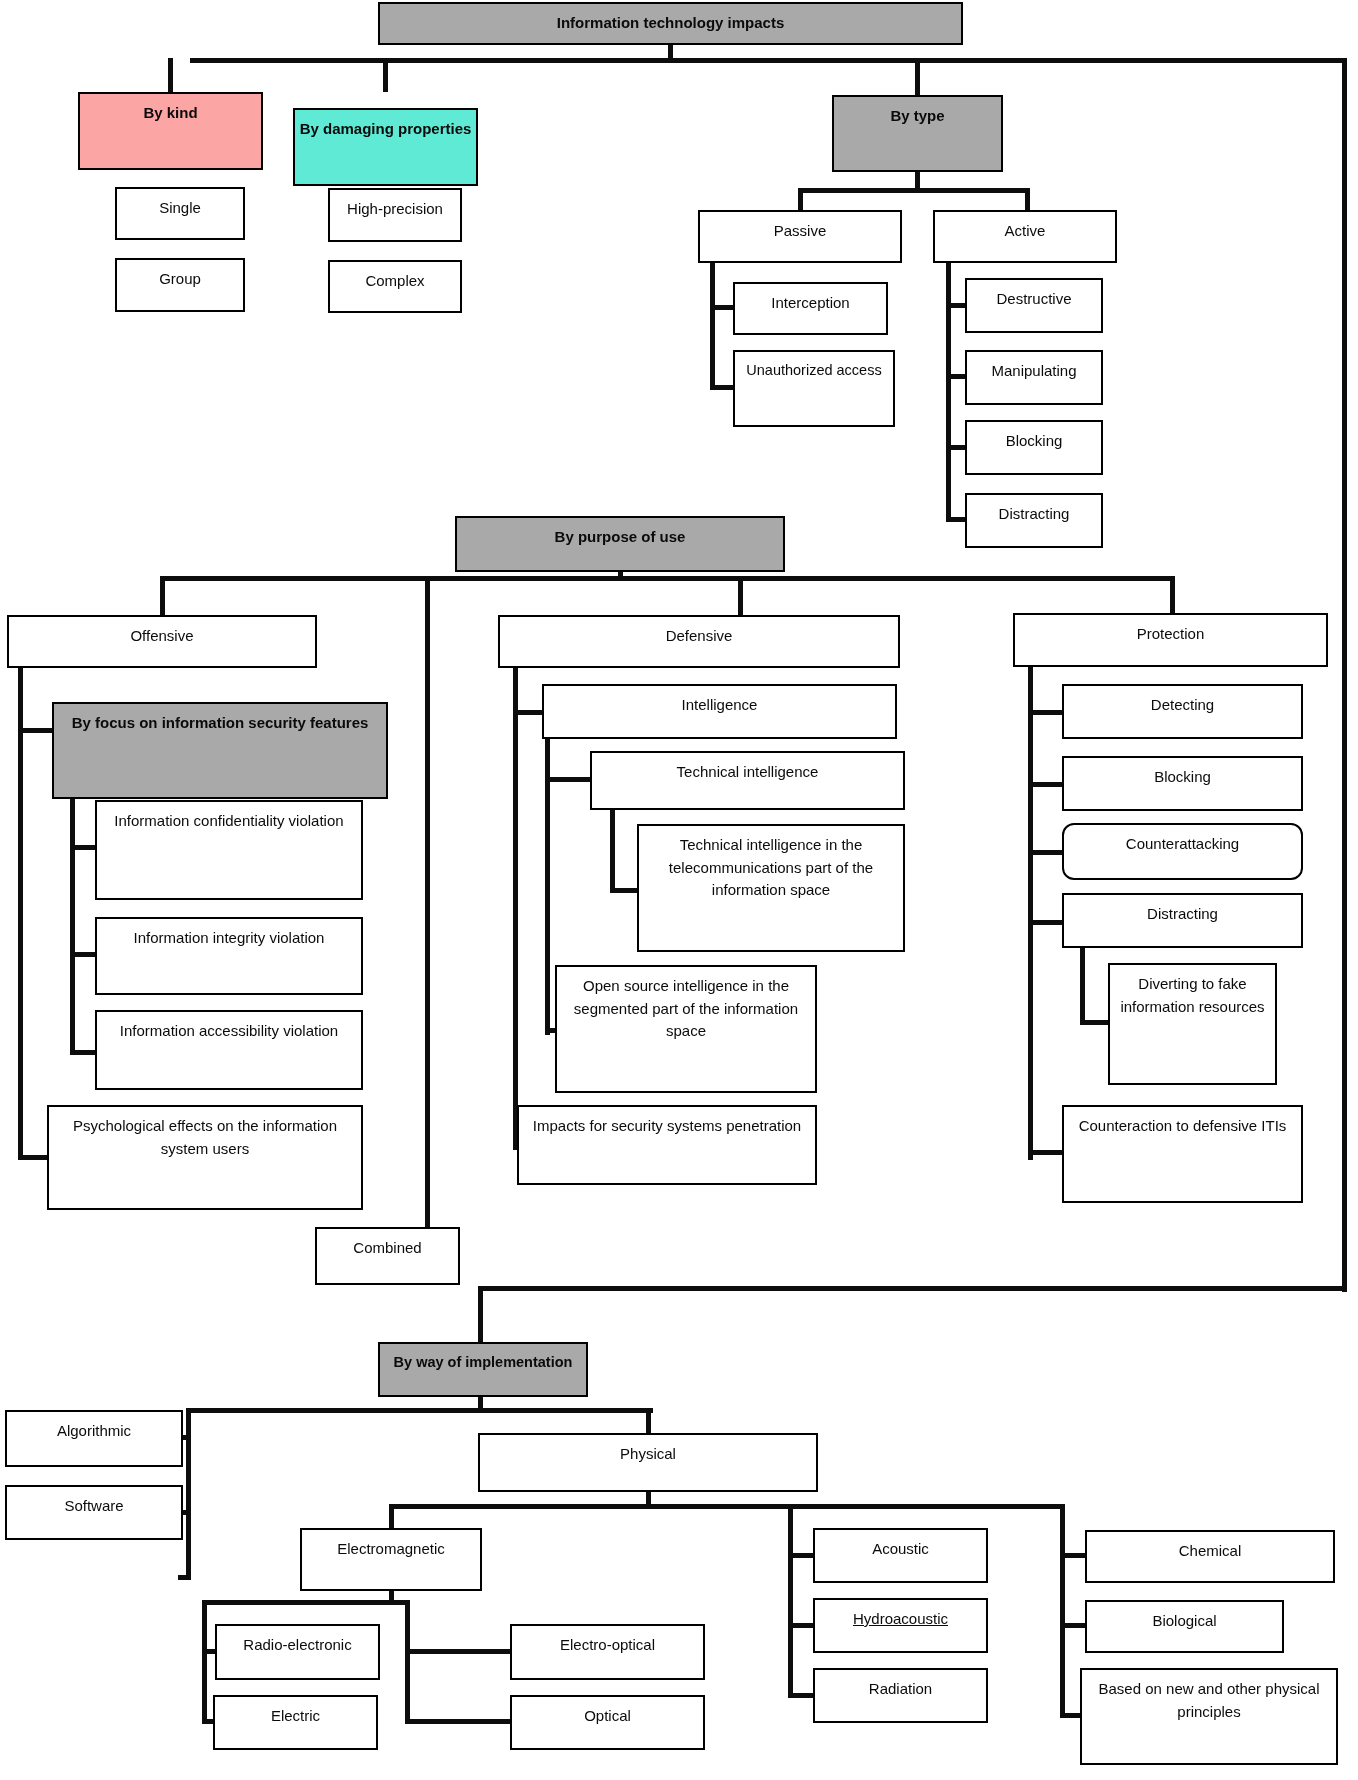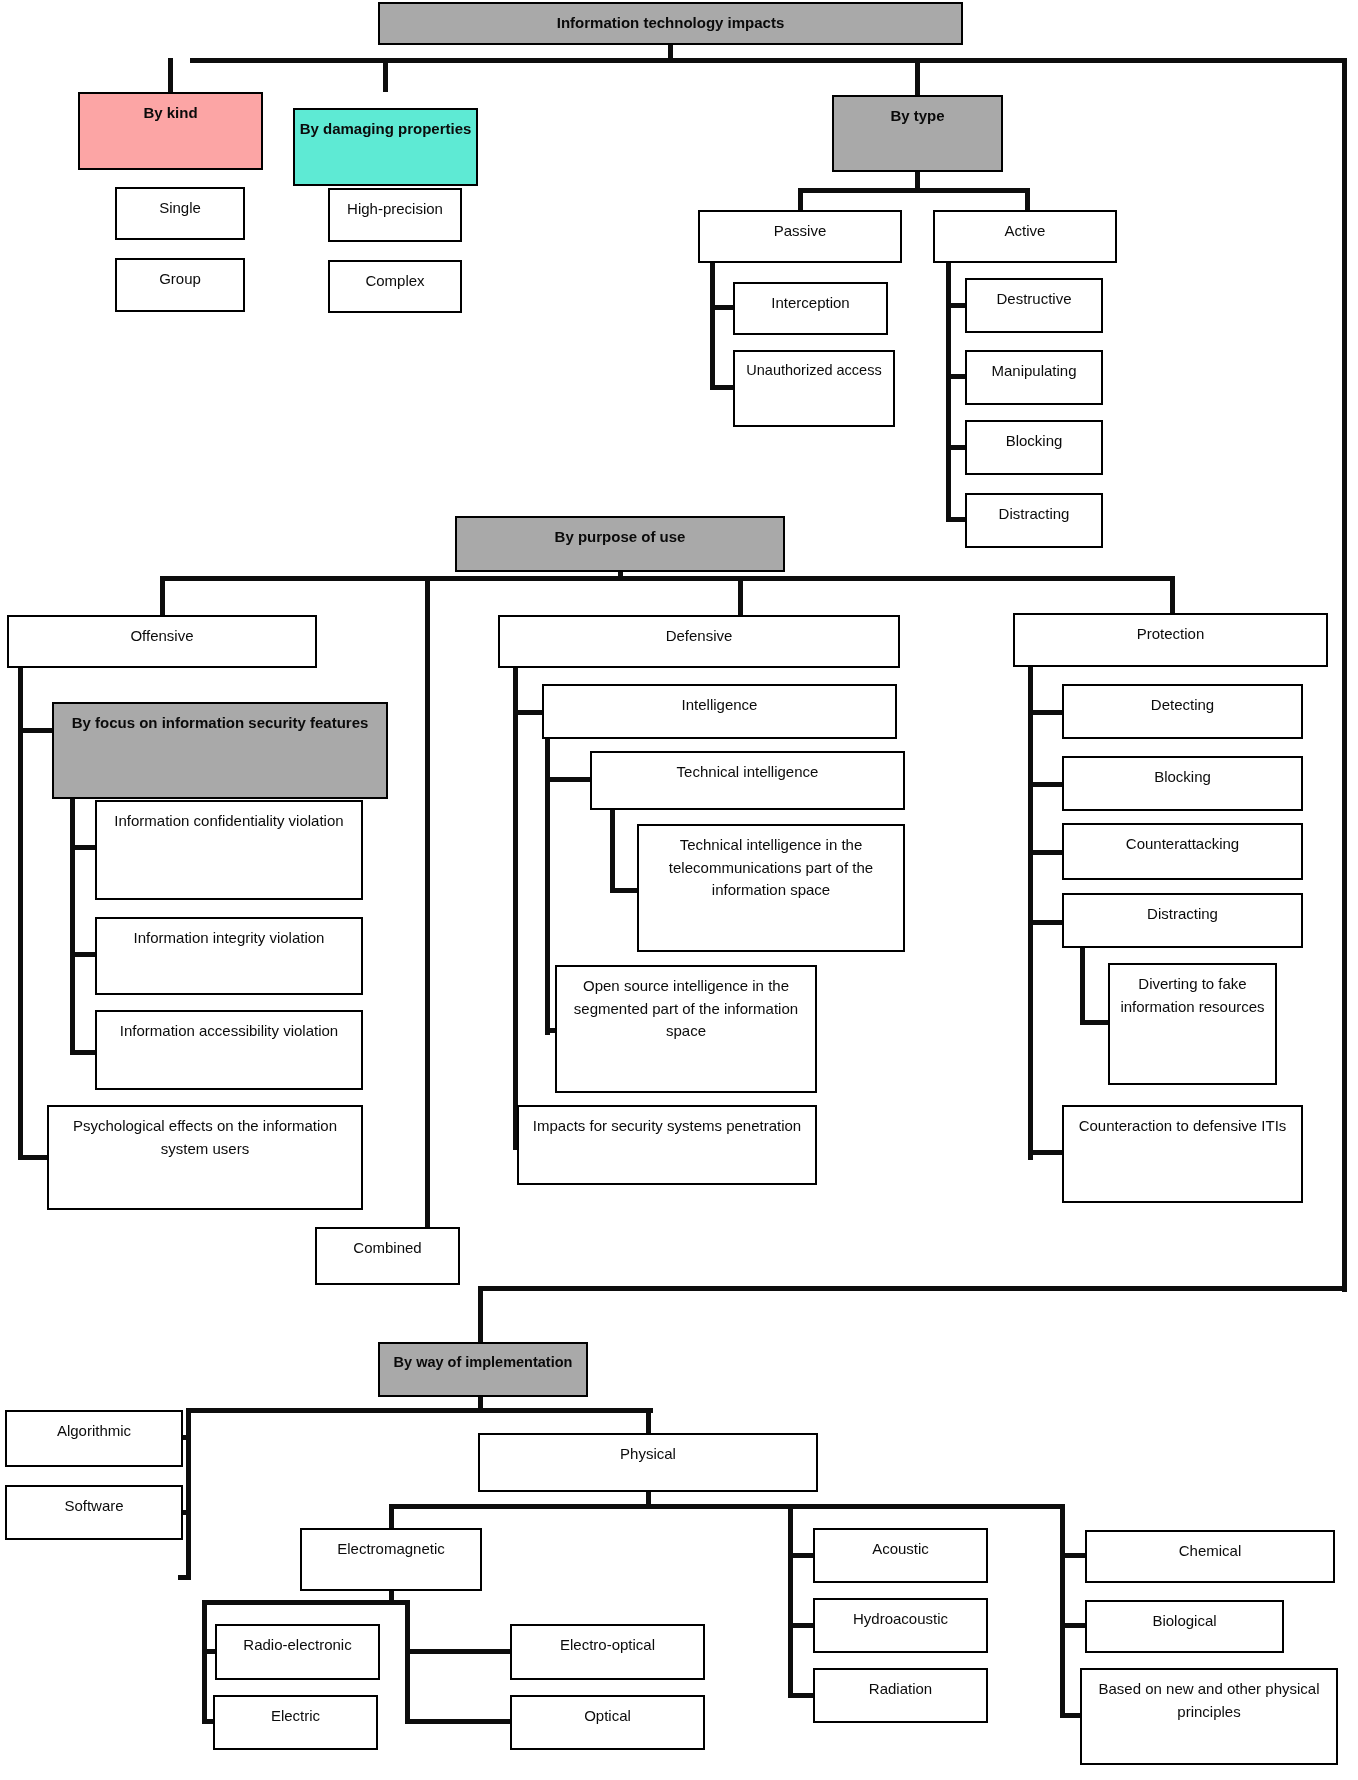--- a/index.html
+++ b/index.html
@@ -120,33 +120,33 @@
     <div class="node white" style="left: 47px; top: 1105px; width: 316px; height: 105px;">Psychological effects on the information system users</div>
     <div class="node white" style="left: 498px; top: 615px; width: 402px; height: 53px;">Defensive</div>
     <div class="node white" style="left: 542px; top: 684px; width: 355px; height: 55px;">Intelligence</div>
     <div class="node white" style="left: 590px; top: 751px; width: 315px; height: 59px;">Technical intelligence</div>
     <div class="node white" style="left: 637px; top: 824px; width: 268px; height: 128px;">Technical intelligence in the telecommunications part of the information space</div>
     <div class="node white" style="left: 555px; top: 965px; width: 262px; height: 128px;">Open source intelligence in the segmented part of the information space</div>
     <div class="node white" style="left: 517px; top: 1105px; width: 300px; height: 80px;">Impacts for security systems penetration</div>
     <div class="node white" style="left: 1013px; top: 613px; width: 315px; height: 54px;">Protection</div>
     <div class="node white" style="left: 1062px; top: 684px; width: 241px; height: 55px;">Detecting</div>
     <div class="node white" style="left: 1062px; top: 756px; width: 241px; height: 55px;">Blocking</div>
-    <div class="node white" style="left: 1062px; top: 823px; width: 241px; height: 57px;">Counterattacking</div>
+    <div class="node white" style="left: 1062px; top: 823px; width: 241px; height: 57px; border-radius: 12px;">Counterattacking</div>
     <div class="node white" style="left: 1062px; top: 893px; width: 241px; height: 55px;">Distracting</div>
     <div class="node white" style="left: 1108px; top: 963px; width: 169px; height: 122px;">Diverting to fake information resources</div>
     <div class="node white" style="left: 1062px; top: 1105px; width: 241px; height: 98px;">Counteraction to defensive ITIs</div>
     <div class="node white" style="left: 315px; top: 1227px; width: 145px; height: 58px;">Combined</div>
     <div class="node gray small" style="left: 378px; top: 1342px; width: 210px; height: 55px; background: rgb(169, 169, 169);">By way of implementation</div>
     <div class="node white" style="left: 5px; top: 1410px; width: 178px; height: 57px;">Algorithmic</div>
     <div class="node white" style="left: 5px; top: 1485px; width: 178px; height: 55px;">Software</div>
     <div class="node white" style="left: 478px; top: 1433px; width: 340px; height: 59px;">Physical</div>
     <div class="node white" style="left: 300px; top: 1528px; width: 182px; height: 63px;">Electromagnetic</div>
     <div class="node white" style="left: 215px; top: 1624px; width: 165px; height: 56px;">Radio-electronic</div>
     <div class="node white" style="left: 213px; top: 1695px; width: 165px; height: 55px;">Electric</div>
     <div class="node white" style="left: 510px; top: 1624px; width: 195px; height: 56px;">Electro-optical</div>
     <div class="node white" style="left: 510px; top: 1695px; width: 195px; height: 55px;">Optical</div>
     <div class="node white" style="left: 813px; top: 1528px; width: 175px; height: 55px;">Acoustic</div>
-    <div class="node white" style="left: 813px; top: 1598px; width: 175px; height: 55px;">Hydroacoustic</div>
+    <div class="node white" style="left: 813px; top: 1598px; width: 175px; height: 55px; text-decoration: underline;">Hydroacoustic</div>
     <div class="node white" style="left: 813px; top: 1668px; width: 175px; height: 55px;">Radiation</div>
     <div class="node white" style="left: 1085px; top: 1530px; width: 250px; height: 53px;">Chemical</div>
     <div class="node white" style="left: 1085px; top: 1600px; width: 199px; height: 53px;">Biological</div>
     <div class="node white" style="left: 1080px; top: 1668px; width: 258px; height: 97px;">Based on new and other physical principles</div>
   </div>
 
 </body></html>

